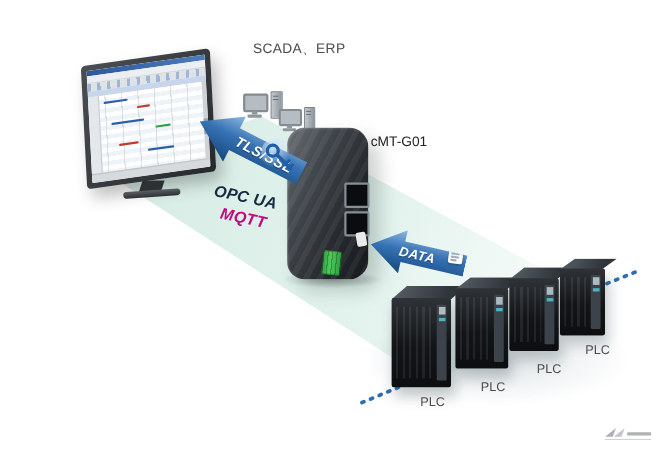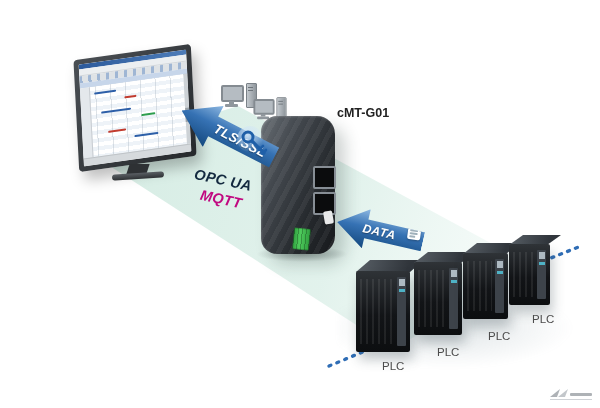--- a/index.html
+++ b/index.html
@@ -78,21 +78,21 @@
   .data .lbl{padding-left:30%;}
   .doc{position:absolute;right:4px;top:4px;width:13px;height:16px;background:#fff;border-radius:2px;
     box-shadow:0 1px 2px rgba(0,0,0,.3);transform:rotate(-5deg);}
   .doc .fold{position:absolute;top:0;right:0;width:0;height:0;border-top:6px solid #57b9ac;border-left:6px solid rgba(0,0,0,0);}
   .doc .l{position:absolute;left:2px;height:1.5px;background:#9fb0ba;border-radius:1px;}
   .doc .l1{top:6px;width:8px}.doc .l2{top:9px;width:8px}.doc .l3{top:12px;width:6px}
 
   
   .scada-label{position:absolute;left:218px;top:36px;width:108px;text-align:center;font-size:12.5px;
     color:#4c4c4c;z-index:6;letter-spacing:.3px;}
-  .device-label{position:absolute;left:337px;top:106px;font-size:12.5px;color:#222;z-index:6;font-weight:bold;}
+  .device-label{position:absolute;left:337px;top:122px;font-size:12.5px;color:#222;z-index:6;}
   .opcua{position:absolute;left:194px;top:172px;z-index:6;font-size:14.5px;font-weight:bold;font-style:italic;
     color:#142a40;transform:rotate(12deg);letter-spacing:.3px;}
   .mqtt{position:absolute;left:200px;top:191px;z-index:6;font-size:14.5px;font-weight:bold;font-style:italic;
     color:#c10980;transform:rotate(12deg);letter-spacing:.3px;}
 
   
   .plc-top{position:absolute;z-index:3;background:linear-gradient(100deg,#596067,#31363c 75%);
     clip-path:polygon(14px 0,100% 0,calc(100% - 14px) 100%,0 100%);}
   .plc-front{position:absolute;z-index:3;border-radius:2px;
     background:linear-gradient(180deg,#2f3337,#121417 55%,#0c0e10);
@@ -201,20 +201,21 @@
   <div class="arrow data">
     <span class="lbl">DATA</span>
     <div class="doc">
       <div class="fold"></div>
       <div class="l l1"></div>
       <div class="l l2"></div>
       <div class="l l3"></div>
     </div>
   </div>
 
+  <div class="scada-label">SCADA、ERP</div>
   <div class="device-label">cMT-G01</div>
   <div class="opcua">OPC UA</div>
   <div class="mqtt">MQTT</div>
 
   <div class="plc-top" style="left:356px;top:260px;width:68px;height:12px;"></div>
   <div class="plc-front" style="left:356px;top:271px;width:54px;height:81px;">
     <div class="grille"></div>
     <div class="panel">
       <div class="led"></div>
       <div class="teal"></div>

